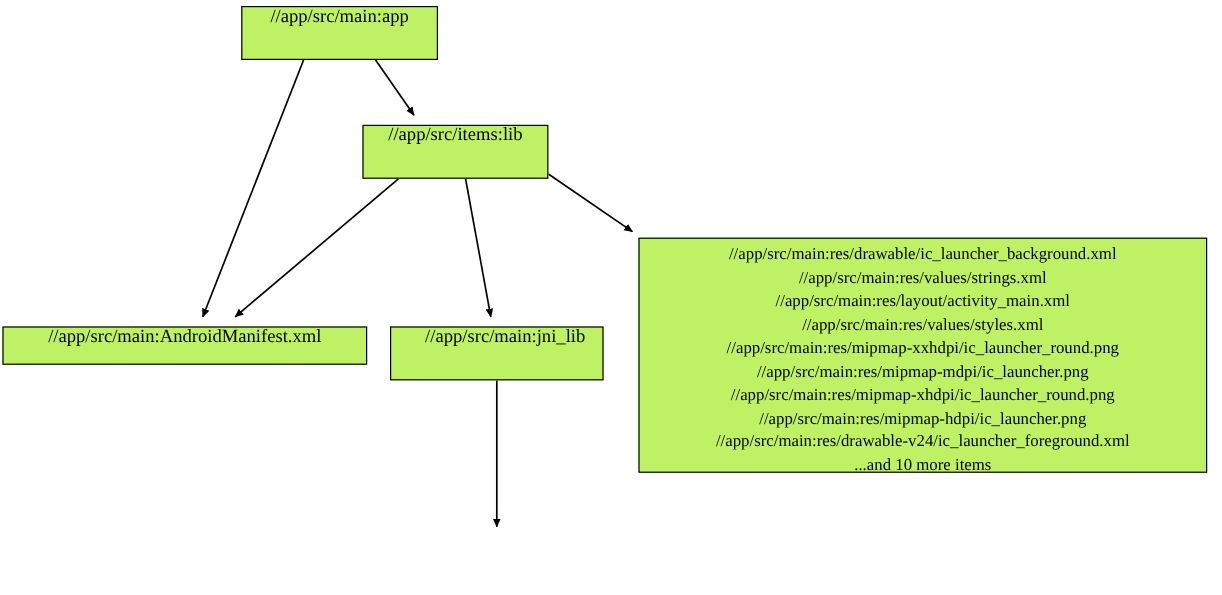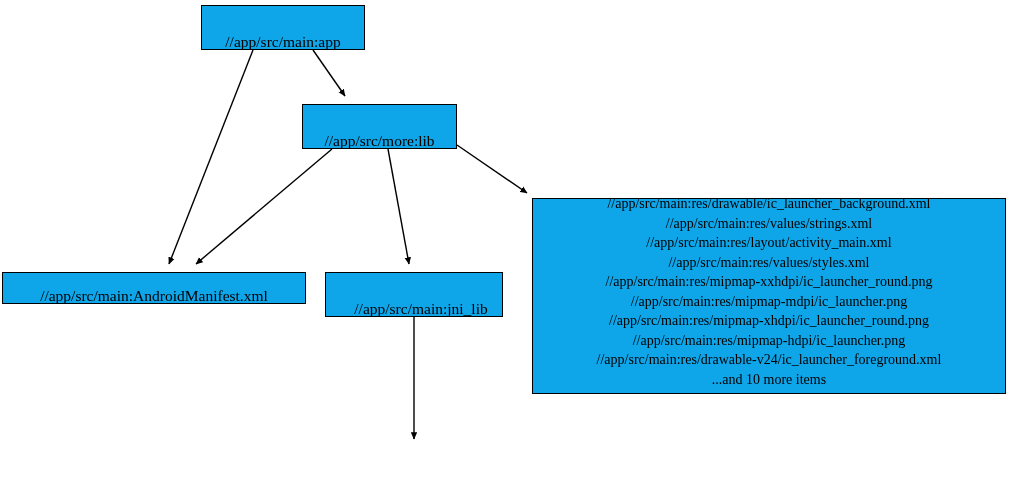--- a/index.html
+++ b/index.html
@@ -26,23 +26,23 @@
     left: 0;
     top: 0;
     width: 1018px;
     height: 496px;
     pointer-events: none;
   }
   .node {
     position: absolute;
     box-sizing: border-box;
     border: 1px solid #000000;
-    background: #0ea5e9;
+    background: #bef264;
     display: flex;
-    align-items: flex-end;
+    align-items: flex-start;
     justify-content: center;
     text-align: center;
     white-space: pre;
     line-height: 1.0;
   }
   .node-label {
     display: block;
     white-space: pre;
     text-align: center;
   }
@@ -103,21 +103,21 @@
     <g>
       <path d="M 414 317 L 414 439" stroke="#000000" stroke-width="1.4" fill="none" marker-end="url(#arrow)"></path>
     </g>
   </svg>
 
   <div class="node single" id="node-app">
     <span class="node-label">//app/src/main:app</span>
   </div>
 
   <div class="node single" id="node-lib">
-    <span class="node-label">//app/src/more:lib</span>
+    <span class="node-label">//app/src/items:lib</span>
   </div>
 
   <div class="node single" id="node-manifest">
     <span class="node-label">//app/src/main:AndroidManifest.xml</span>
   </div>
 
   <div class="node single" id="node-jni-lib">
     <span class="node-label">//app/src/main:jni_lib</span>
   </div>
 

